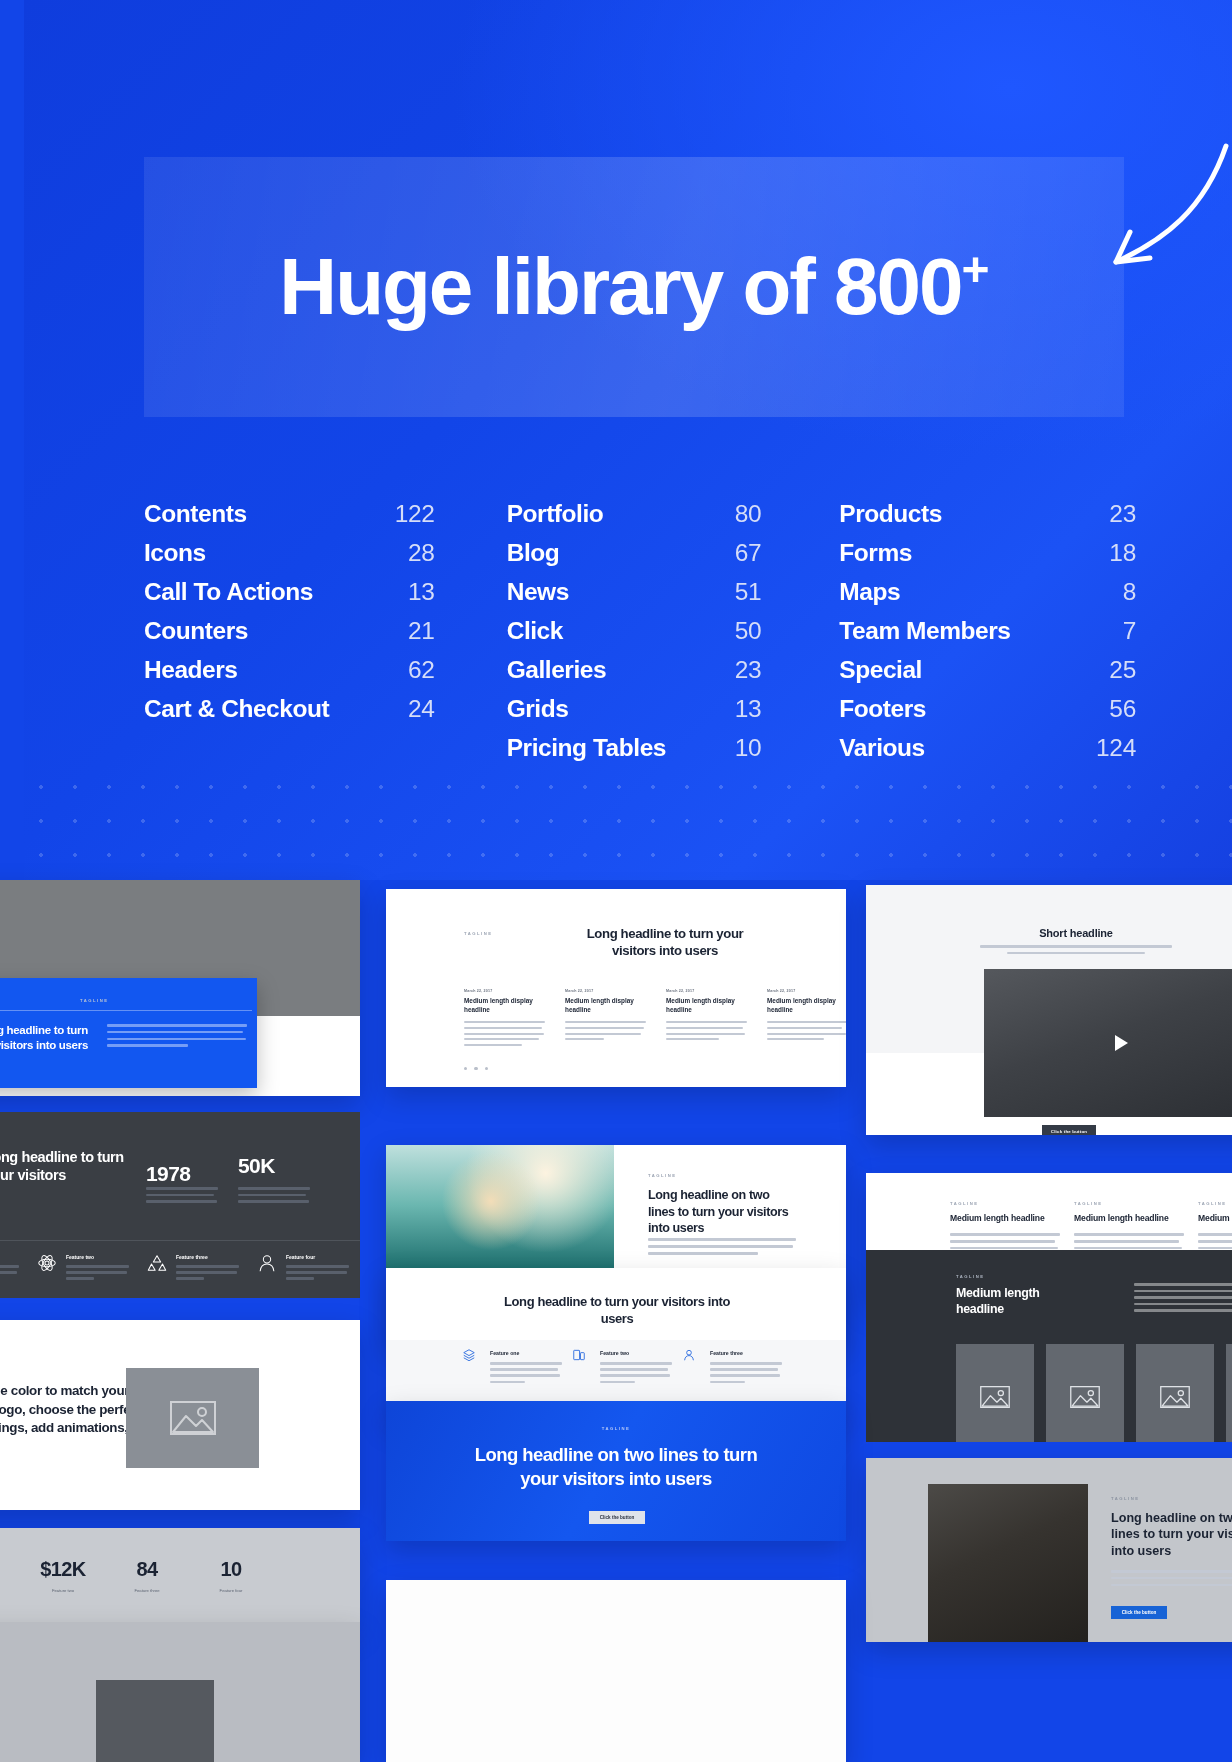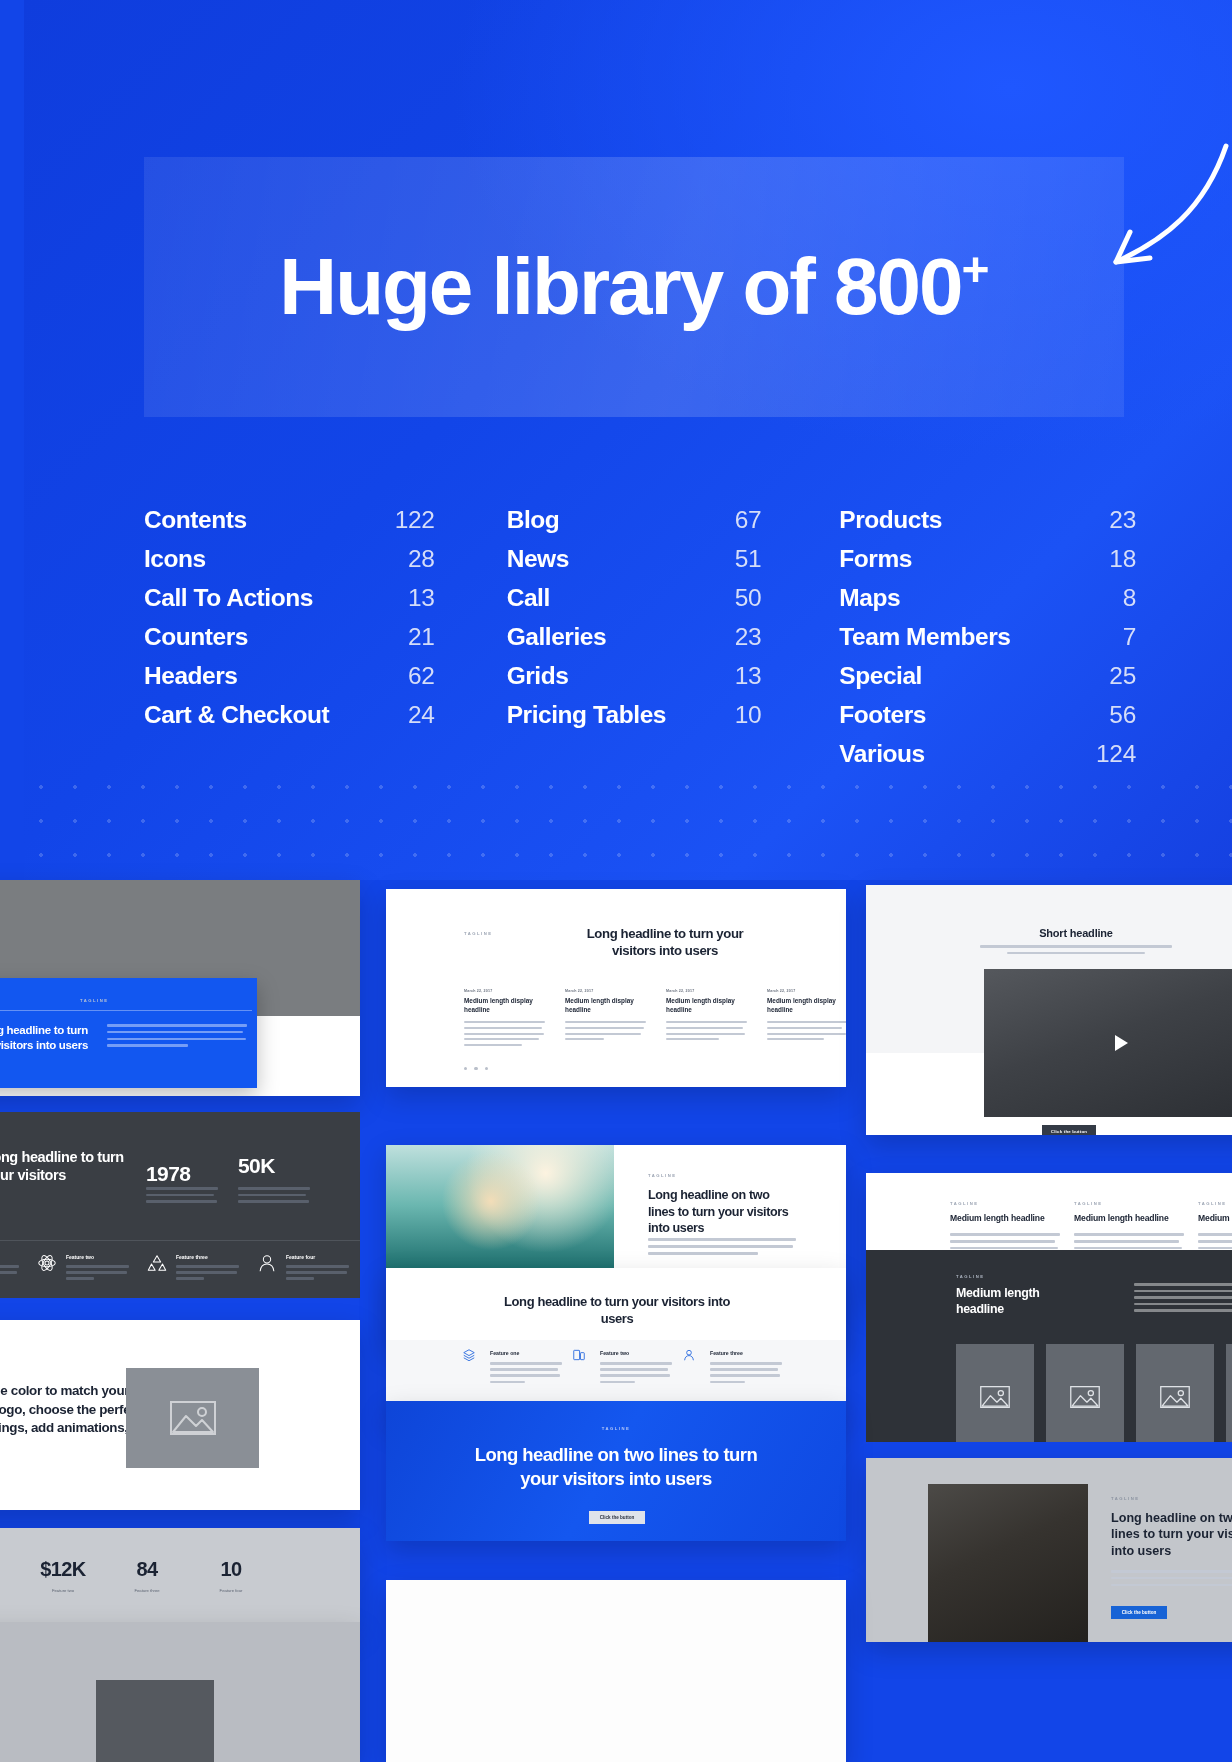--- a/index.html
+++ b/index.html
@@ -65,21 +65,21 @@
     position: absolute;
     left: 120px; top: 500px;
     width: 992px;
     display: grid;
     grid-template-columns: 1fr 1fr 1fr;
     column-gap: 0px;
   }
   .stat-col { display: flex; flex-direction: column; }
   .stat-row {
     display: flex;
-    align-items: center;
+    align-items: flex-start;
     justify-content: space-between;
     height: 39px;
     padding-right: 40px;
   }
   .stat-col:nth-child(2) .stat-row { padding-left: 32px; padding-right: 44px; }
   .stat-col:nth-child(3) .stat-row { padding-left: 34px; padding-right: 0px; }
   .stat-label {
     color: #ffffff;
     font-size: 24.5px;
     font-weight: 700;
@@ -328,29 +328,33 @@
           <span class="stat-value">62</span>
         </div>
       <div class="stat-row">
           <span class="stat-label">Cart &amp; Checkout</span>
           <span class="stat-value">24</span>
         </div>
     </div>
 
     <div class="stat-col">
       <div class="stat-row">
+          <span class="stat-label">Portfolio</span>
+          <span class="stat-value">80</span>
+        </div>
+      <div class="stat-row">
           <span class="stat-label">Blog</span>
           <span class="stat-value">67</span>
         </div>
       <div class="stat-row">
           <span class="stat-label">News</span>
           <span class="stat-value">51</span>
         </div>
       <div class="stat-row">
-          <span class="stat-label">Call</span>
+          <span class="stat-label">Click</span>
           <span class="stat-value">50</span>
         </div>
       <div class="stat-row">
           <span class="stat-label">Galleries</span>
           <span class="stat-value">23</span>
         </div>
       <div class="stat-row">
           <span class="stat-label">Grids</span>
           <span class="stat-value">13</span>
         </div>

